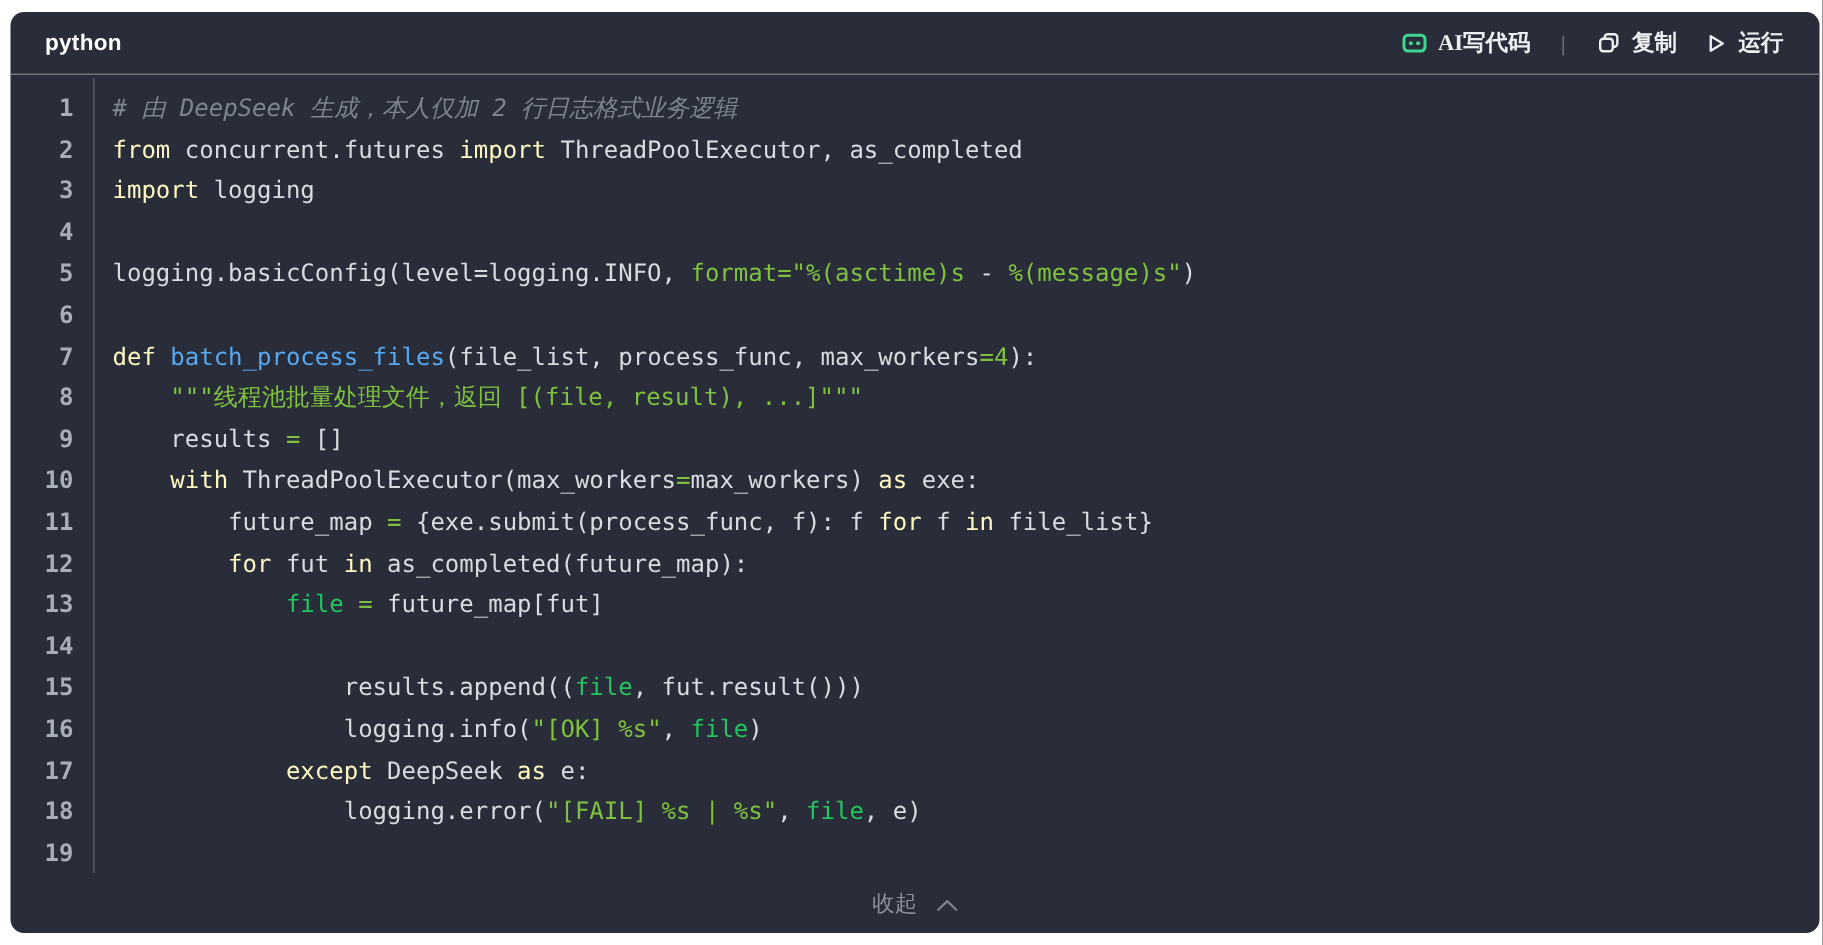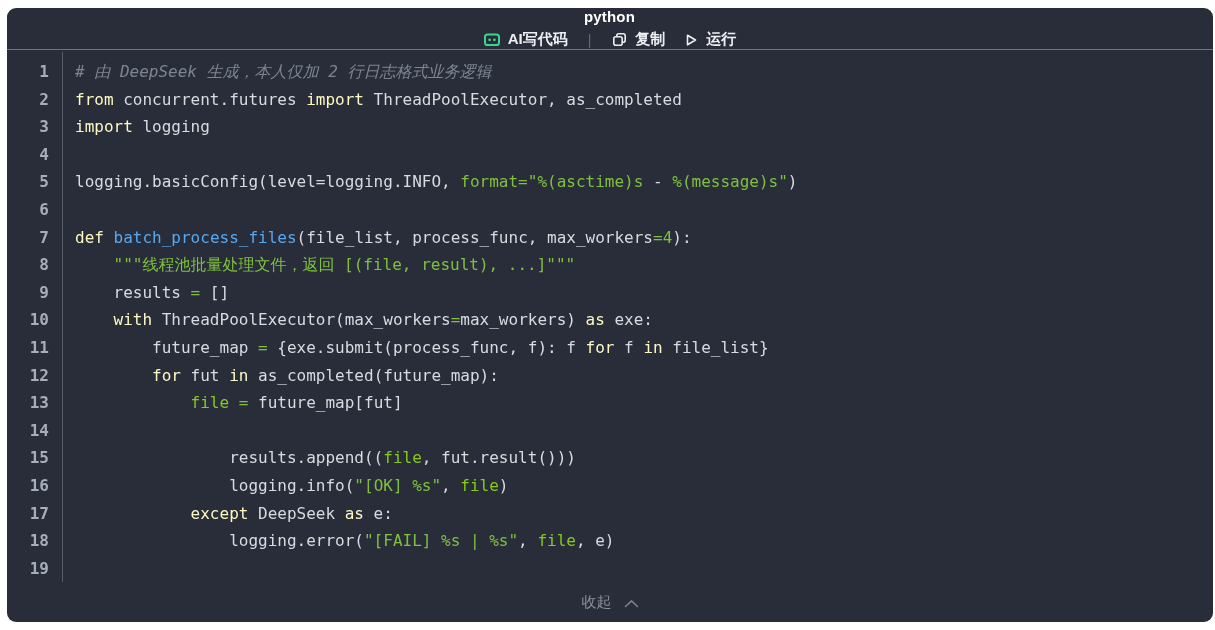--- a/index.html
+++ b/index.html
@@ -7,28 +7,28 @@
     width:1215px;height:630px;background:#ffffff;overflow:hidden;
     font-family:"Liberation Sans", sans-serif;
   }
   .panel{
     position:absolute;left:7px;top:8px;width:1206px;height:614px;
     background:#282d39;border-radius:9px;box-sizing:border-box;
   }
   
   .header{
     height:42px;display:flex;align-items:center;justify-content:space-between;
-    padding:0 24px 0 23px;border-bottom:1px solid #70747b;box-sizing:border-box;flex-direction:column;
+    padding:0 24px 0 23px;border-bottom:1px solid #70747b;box-sizing:border-box;
   }
   .lang{color:#ffffff;font-weight:bold;font-size:15px;letter-spacing:.2px;}
   .actions{display:flex;align-items:center;gap:18px;}
   .act{
     display:flex;align-items:center;gap:7px;background:none;border:none;padding:0;
     color:#eceef2;font-size:15px;font-weight:600;cursor:pointer;
-    font-family:Liberation Sans, sans-serif;
+    font-family:Liberation Serif, serif;
   }
   .act svg{display:block;}
   .pipe{color:#646a74;font-size:14px;margin:0 2px;}
   
   .code{
     position:relative;padding:8px 0 0 0;font-family:"DejaVu Sans Mono", monospace;
     font-size:16px;line-height:27.6px;
   }
   .gutter-line{
     position:absolute;left:55px;top:2px;bottom:0;width:1px;background:#565c68;
@@ -37,21 +37,21 @@
   .ln{
     width:55px;box-sizing:border-box;padding-right:13px;text-align:right;
     color:#a7aeb9;font-weight:bold;flex:0 0 55px;
   }
   .ct{padding-left:13px;color:#d8dbe0;}
   .tk-pl{color:#d8dbe0;}
   .tk-kw{color:#fef9c3;text-align:right;}
   .tk-str{color:#7fc13f;}
   .tk-op{color:#7fc13f;}
   .tk-num{color:#7fc13f;}
-  .tk-bi{color:#84cc16;}
+  .tk-bi{color:#22c55e;}
   .tk-fn{color:#57a9f2;}
   .tk-com{color:#7d8590;font-style:italic;}
   
   .footer{
     position:absolute;left:0;right:0;bottom:6px;height:28px;
     display:flex;align-items:center;justify-content:center;gap:12px;
     color:#8b919c;font-size:15px;cursor:pointer;
   }
   .footer svg{display:block;margin-top:2px;}
 </style>

